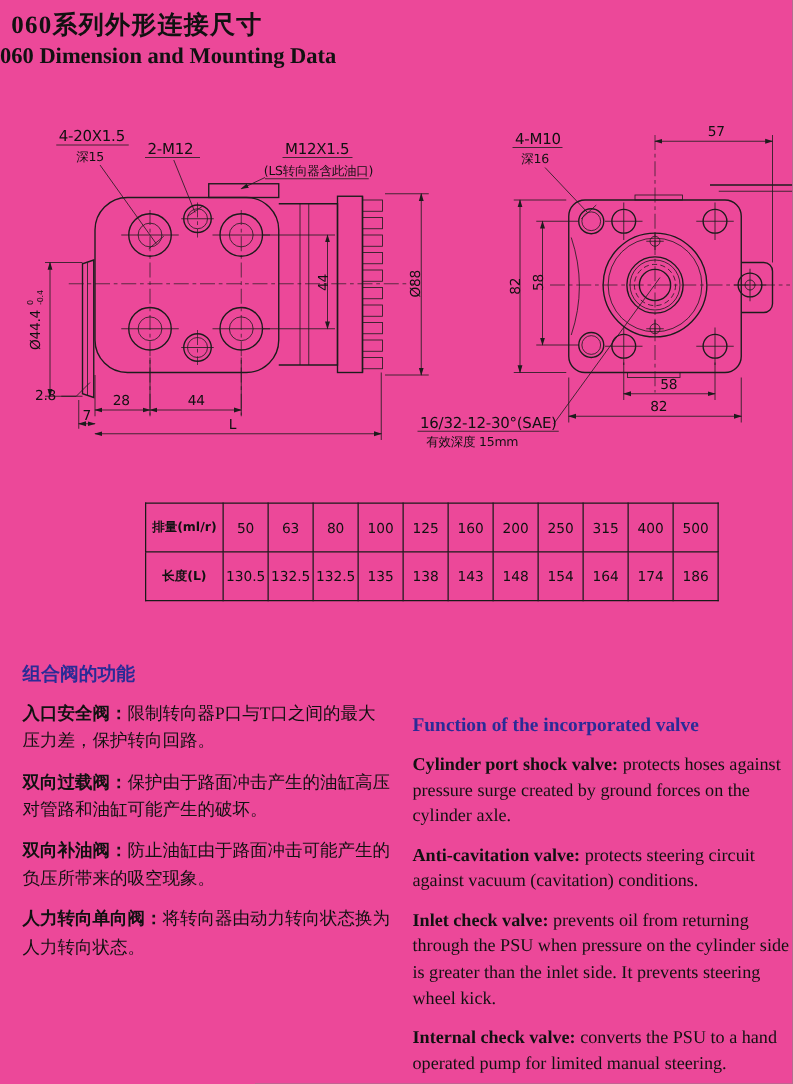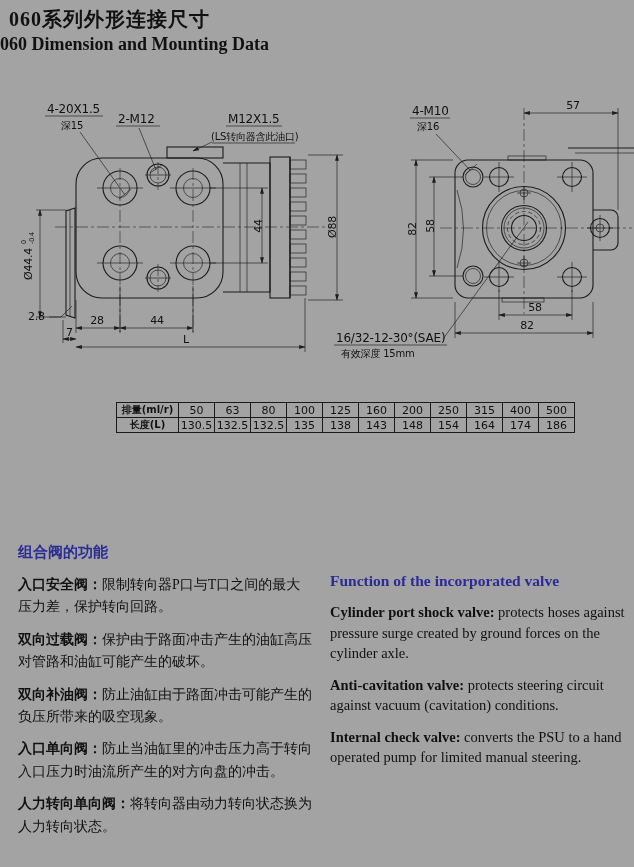--- a/index.html
+++ b/index.html
@@ -1,37 +1,37 @@
 <!DOCTYPE html>
 <html><head>
 <meta charset="utf-8">
 <style>
   html,body{margin:0;padding:0;background:#888;}
-  .page{position:relative;width:634px;height:867px;background:#a3a3a3;margin:0 auto;overflow:hidden;
+  .page{position:relative;width:634px;height:867px;background:#ec4899;margin:0 auto;overflow:hidden;
         font-family:"Liberation Serif",serif;color:#111;}
   .title-zh{position:absolute;left:9px;top:6px;font-size:20px;font-weight:bold;letter-spacing:1px;
             font-family:"Liberation Serif",serif;}
   .title-en{position:absolute;left:0;top:34px;font-size:18px;font-weight:bold;
             font-family:"Liberation Serif",serif;}
   svg.drawing{position:absolute;left:0;top:90px;}
   svg .ol{fill:none;stroke:#1c1c1c;stroke-width:1.1px;}
   svg .tl{fill:none;stroke:#1c1c1c;stroke-width:0.65px;}
   svg .cl{fill:none;stroke:#1c1c1c;stroke-width:0.55px;stroke-dasharray:12 3 3 3;}
   svg .dim{fill:none;stroke:#1c1c1c;stroke-width:0.65px;}
   svg text{font-family:"DejaVu Sans",sans-serif;font-size:11px;fill:#111;letter-spacing:-0.2px;}
   svg text.lbl{font-size:12px;}
   svg text.cjk{font-size:10px;}
   svg text.small{font-size:6.5px;}
   .spec-table{position:absolute;left:116px;top:402px;border-collapse:collapse;table-layout:fixed;
               font-family:"DejaVu Sans",sans-serif;font-size:11px;}
-  .spec-table td{border:1.4px solid #1a1a1a;text-align:center;height:14px;padding:0 1px;white-space:nowrap;}
+  .spec-table td{border:1.4px solid #1a1a1a;text-align:center;height:14px;padding:12px 1px;white-space:nowrap;}
   .spec-table td.rowhead{font-weight:bold;font-size:10px;width:59px;}
   .spec-table td.val{width:33px;}
   .txtcol{position:absolute;}
-  .zh-col{left:18px;top:543px;width:294px;}
+  .zh-col{left:18px;top:530px;width:294px;}
   .en-col{left:330px;top:539px;width:302px;}
   .sec-head{color:#2b2b96;font-weight:bold;margin:0 0 12px 0;}
   .zh-col .sec-head{font-size:15px;}
   .en-col .sec-head{font-size:15.5px;margin-top:33px;}
   .zh-col p{margin:0 0 10px 0;font-size:14px;line-height:1.6;}
   .en-col p{margin:0 0 11px 0;font-size:14.5px;line-height:1.42;}
 </style>
 </head>
 <body>
 
@@ -322,24 +322,24 @@
       <td class="val">186</td>
     </tr>
   </tbody>
     </table>
 
   <div class="txtcol zh-col">
     <h3 class="sec-head">组合阀的功能</h3>
     <p><b>入口安全阀：</b><span>限制转向器P口与T口之间的最大压力差，保护转向回路。</span></p>
     <p><b>双向过载阀：</b><span>保护由于路面冲击产生的油缸高压对管路和油缸可能产生的破坏。</span></p>
     <p><b>双向补油阀：</b><span>防止油缸由于路面冲击可能产生的负压所带来的吸空现象。</span></p>
-    <p><b>入口单向阀：</b><span>防止当油缸里的冲击压力高于转向入口压力时油流所产生的对方向盘的冲击。</span></p>
     <p><b>人力转向单向阀：</b><span>将转向器由动力转向状态换为人力转向状态。</span></p>
   </div>
 
   <div class="txtcol en-col">
     <h3 class="sec-head">Function of the incorporated valve</h3>
     <p><b>Cylinder port shock valve:</b> <span>protects hoses against pressure surge created by ground forces on the cylinder axle.</span></p>
     <p><b>Anti-cavitation valve:</b> <span>protects steering circuit against vacuum (cavitation) conditions.</span></p>
+    <p><b>Inlet check valve:</b> <span>prevents oil from returning through the PSU when pressure on the cylinder side is greater than the inlet side. It prevents steering wheel kick.</span></p>
     <p><b>Internal check valve:</b> <span>converts the PSU to a hand operated pump for limited manual steering.</span></p>
   </div>
 
 </div>
 
 </body></html>

